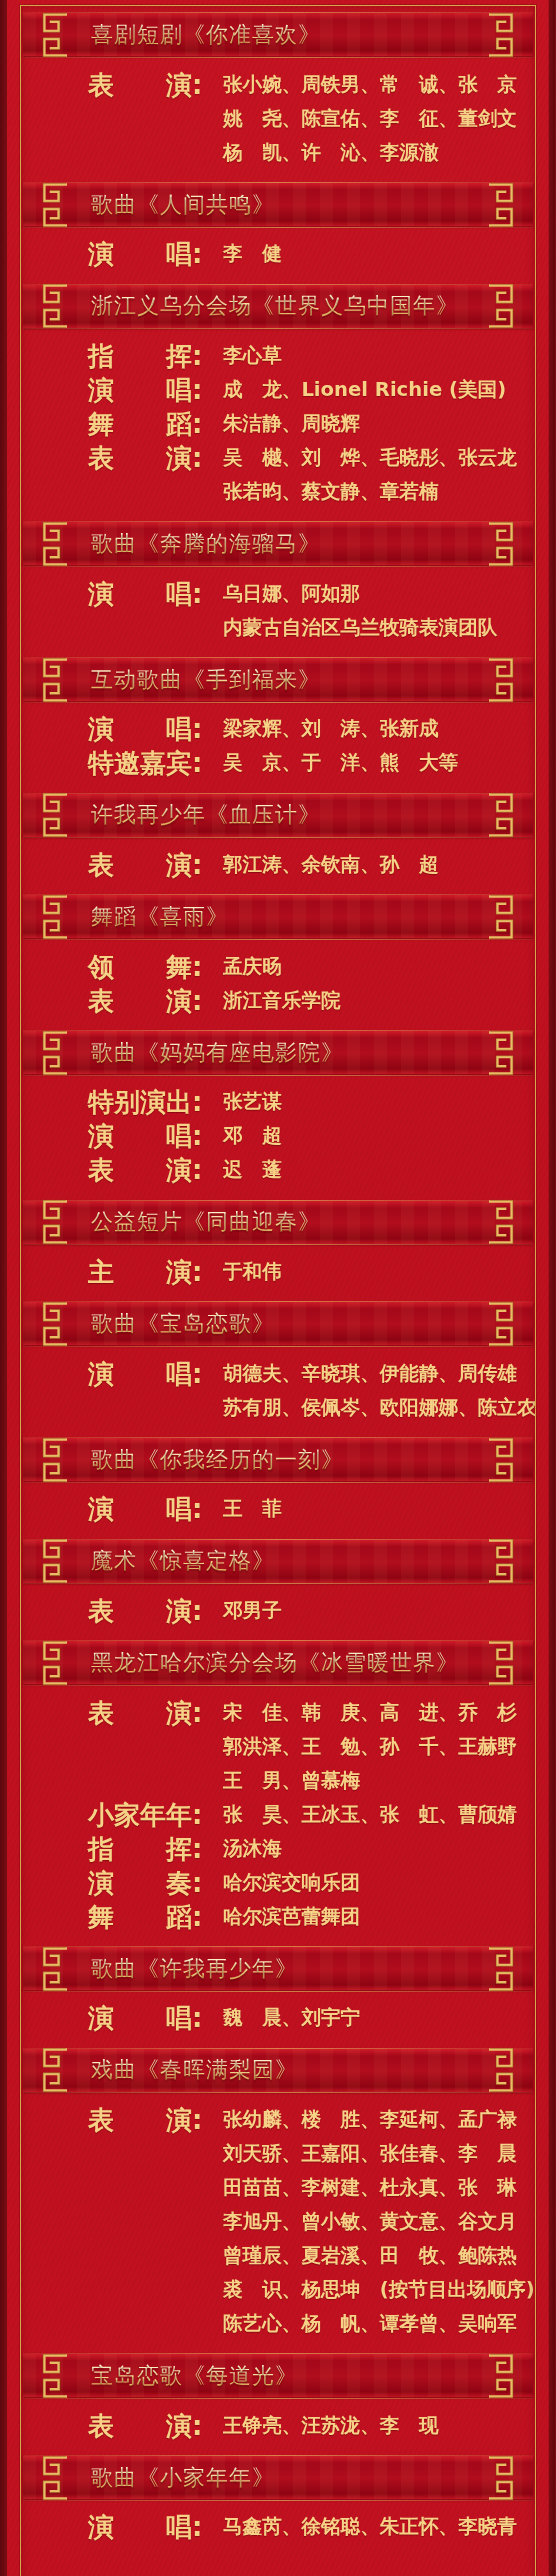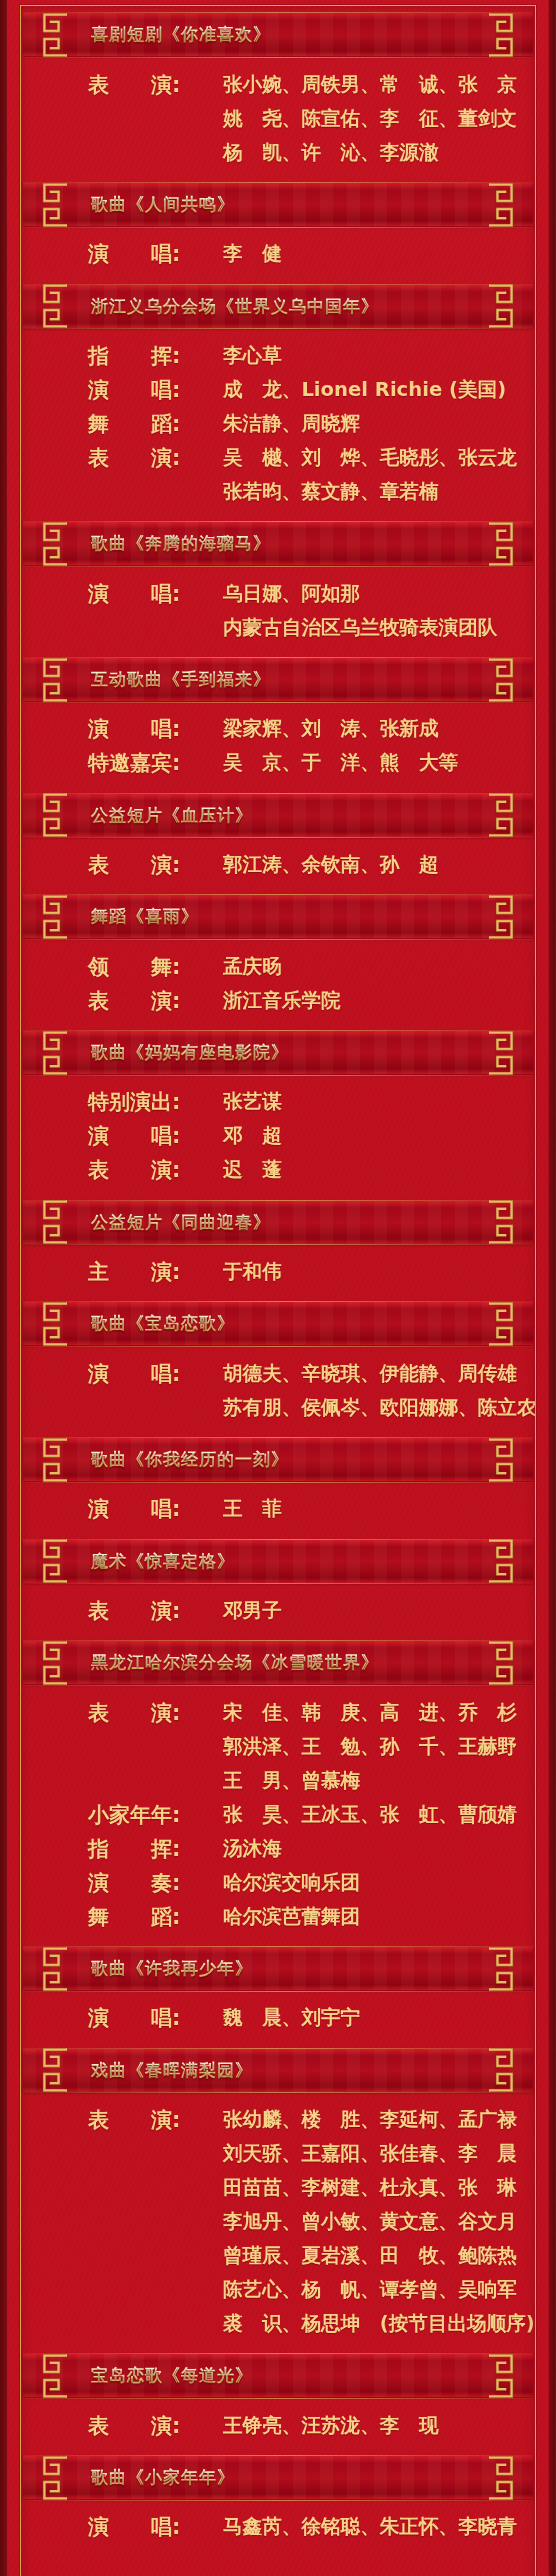--- a/index.html
+++ b/index.html
@@ -43,38 +43,38 @@
     box-shadow:0 1px 2.1px rgba(70,0,5,.5);
   }
   .banner::before, .banner::after{
     content:""; position:absolute; left:0; right:0; height:1px;
     background:linear-gradient(90deg, rgba(233,188,100,.1), rgba(233,188,100,.65), rgba(233,188,100,.1));
   }
   .banner::before{ top:-1px; }
   .banner::after{ bottom:-1.5px; }
 
   .title{
-    font-size:17px; font-weight:bold; letter-spacing:1px; white-space:nowrap;
+    font-size:22px; font-weight:normal; letter-spacing:1px; white-space:nowrap;
     color:#f8e7ab;
     background:linear-gradient(180deg,#fdf6cf 15%, #f3d88c 55%, #d8a348 95%);
     -webkit-background-clip:text; background-clip:text;
     -webkit-text-fill-color:transparent;
     text-shadow:0 1.5px 1.5px rgba(60,0,0,.35);
   }
 
   .orn{ position:absolute; top:50%; width:30px; height:49px; z-index:3; }
   .orn.left{ left:14.4px; transform:translateY(-50%); }
   .orn.right{ right:14.4px; transform:translateY(-50%) scaleX(-1); }
   .orn svg{ display:block; width:100%; height:100%; }
 
   .credits{ padding-left:65px; }
   .credit-row{ display:flex; align-items:flex-start; }
   .credit-label{
     flex:none; width:135px; white-space:pre;
-    font-size:21px; font-weight:bold; line-height:34px;
+    font-size:26px; font-weight:bold; line-height:34px;
     color:#f6d287; text-shadow:0 1px 1px rgba(70,0,0,.4);
   }
   .credit-lines{ flex:1; }
   .credit-line{
     font-size:19.6px; font-weight:bold; line-height:34px; white-space:nowrap;
     color:#f6d287; text-shadow:0 1px 1px rgba(70,0,0,.4);
   }
 </style>
 </head>
 <body>
@@ -309,21 +309,21 @@
           <g fill="none" stroke="#e7bc64" stroke-width="5" stroke-linecap="square">
             <path d="M56 8 H14 V40 H42 V22 H27"></path>
             <path d="M56 88 H14 V56 H42 V74 H27"></path>
           </g>
           <g fill="none" stroke="#8a5a16" stroke-width="1.5" opacity=".6">
             <path d="M56 5.5 H11.5 V42.5 H44.5 V19.5 H27"></path>
             <path d="M56 90.5 H11.5 V53.5 H44.5 V76.5 H27"></path>
           </g>
         </svg>
       </span>
-      <h2 class="title">公益短片《血压计》</h2>
+      <h2 class="title">许我再少年《血压计》</h2>
       <span class="orn right">
         <svg viewBox="0 0 58 96" aria-hidden="true">
           <g fill="none" stroke="#e7bc64" stroke-width="5" stroke-linecap="square">
             <path d="M56 8 H14 V40 H42 V22 H27"></path>
             <path d="M56 88 H14 V56 H42 V74 H27"></path>
           </g>
           <g fill="none" stroke="#8a5a16" stroke-width="1.5" opacity=".6">
             <path d="M56 5.5 H11.5 V42.5 H44.5 V19.5 H27"></path>
             <path d="M56 90.5 H11.5 V53.5 H44.5 V76.5 H27"></path>
           </g>
@@ -719,22 +719,22 @@
     </div>
     <div class="credits">
           <div class="credit-row">
             <span class="credit-label">表　　演: </span>
             <span class="credit-lines">
               <div class="credit-line">张幼麟、楼　胜、李延柯、孟广禄</div>
               <div class="credit-line">刘天骄、王嘉阳、张佳春、李　晨</div>
               <div class="credit-line">田苗苗、李树建、杜永真、张　琳</div>
               <div class="credit-line">李旭丹、曾小敏、黄文意、谷文月</div>
               <div class="credit-line">曾瑾辰、夏岩溪、田　牧、鲍陈热</div>
+              <div class="credit-line">裘　识、杨思坤　(按节目出场顺序)</div>
               <div class="credit-line">陈艺心、杨　帆、谭孝曾、吴响军</div>
-              <div class="credit-line">裘　识、杨思坤　(按节目出场顺序)</div>
             </span>
           </div>
         </div>
   </section>
 
   <section class="program">
     <div class="banner">
       <span class="orn left">
         <svg viewBox="0 0 58 96" aria-hidden="true">
           <g fill="none" stroke="#e7bc64" stroke-width="5" stroke-linecap="square">

